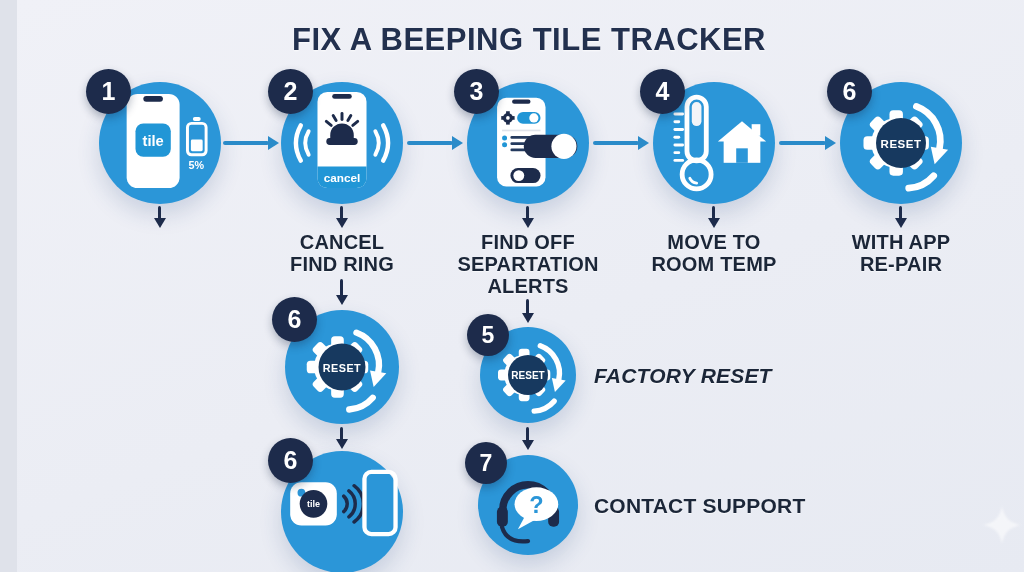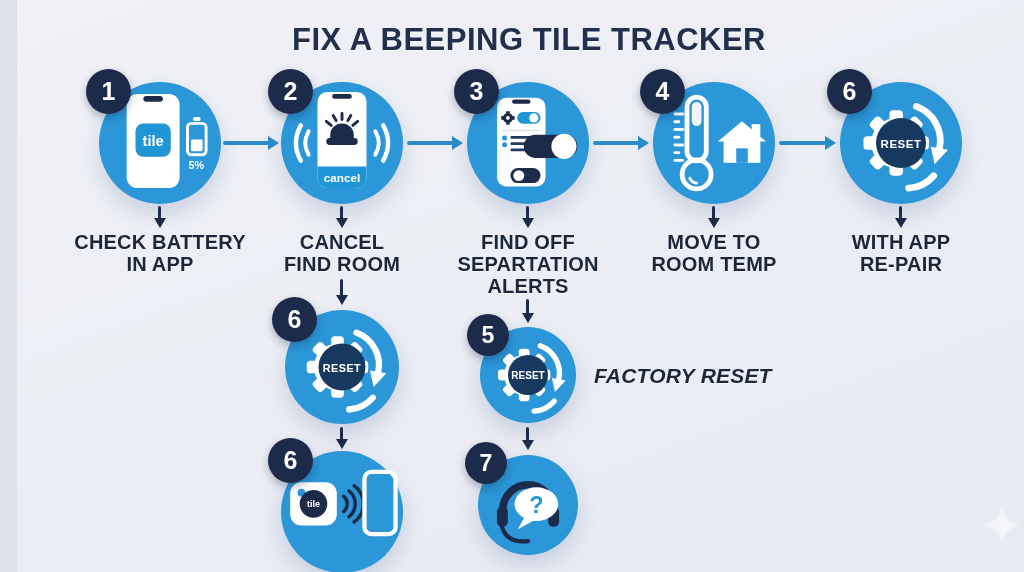--- a/index.html
+++ b/index.html
@@ -161,27 +161,23 @@
   <div class="h-arrow" style="left:390px;top:141px;width:46px;"></div>
   <div class="h-arrow" style="left:576px;top:141px;width:46px;"></div>
   <div class="h-arrow" style="left:762px;top:141px;width:47px;"></div>
 
   <div class="v-arrow" style="left:141px;top:206px;height:13px;"></div>
   <div class="v-arrow" style="left:323px;top:206px;height:13px;"></div>
   <div class="v-arrow" style="left:509px;top:206px;height:13px;"></div>
   <div class="v-arrow" style="left:695px;top:206px;height:13px;"></div>
   <div class="v-arrow" style="left:882px;top:206px;height:13px;"></div>
 
-  <div class="label" style="left:33px;top:231px;">
-    <div>CHECK BATTERY</div>
-      <div>IN APP</div>
-  </div>
   <div class="label" style="left:215px;top:231px;">
     <div>CANCEL</div>
-      <div>FIND ROOM</div>
+      <div>FIND RING</div>
   </div>
   <div class="label" style="left:401px;top:231px;">
     <div>FIND OFF</div>
       <div>SEPARTATION</div>
       <div>ALERTS</div>
   </div>
   <div class="label" style="left:587px;top:231px;">
     <div>MOVE TO</div>
       <div>ROOM TEMP</div>
   </div>
@@ -254,18 +250,19 @@
     <svg viewBox="0 0 100 100" width="84" height="84">
       <path d="M20 56 a30 30 0 0 1 60 0" fill="none" stroke="#1d2b4b" stroke-width="9" stroke-linecap="round"></path>
       <rect x="13" y="52" width="13" height="24" rx="6" fill="#1d2b4b"></rect>
       <rect x="74" y="52" width="13" height="24" rx="6" fill="#1d2b4b"></rect>
       <path d="M19 76 q6 20 31 17" fill="none" stroke="#1d2b4b" stroke-width="5" stroke-linecap="round"></path>
       <ellipse cx="60" cy="49" rx="26" ry="20" fill="#ffffff"></ellipse>
       <polygon points="46,64 38,79 58,68" fill="#ffffff"></polygon>
       <text x="60" y="59" font-size="28" font-weight="bold" fill="#2b96d8" text-anchor="middle">?</text>
     </svg>
   </div>
+  <div class="side-label" style="left:577px;top:494px;">CONTACT SUPPORT</div>
 
   <svg class="sparkle" width="38" height="38" viewBox="0 0 40 40">
     <path d="M20 0 C22 12 28 18 40 20 C28 22 22 28 20 40 C18 28 12 22 0 20 C12 18 18 12 20 0 Z" fill="#ffffff"></path>
   </svg>
 
 </div>
 
 </body></html>

